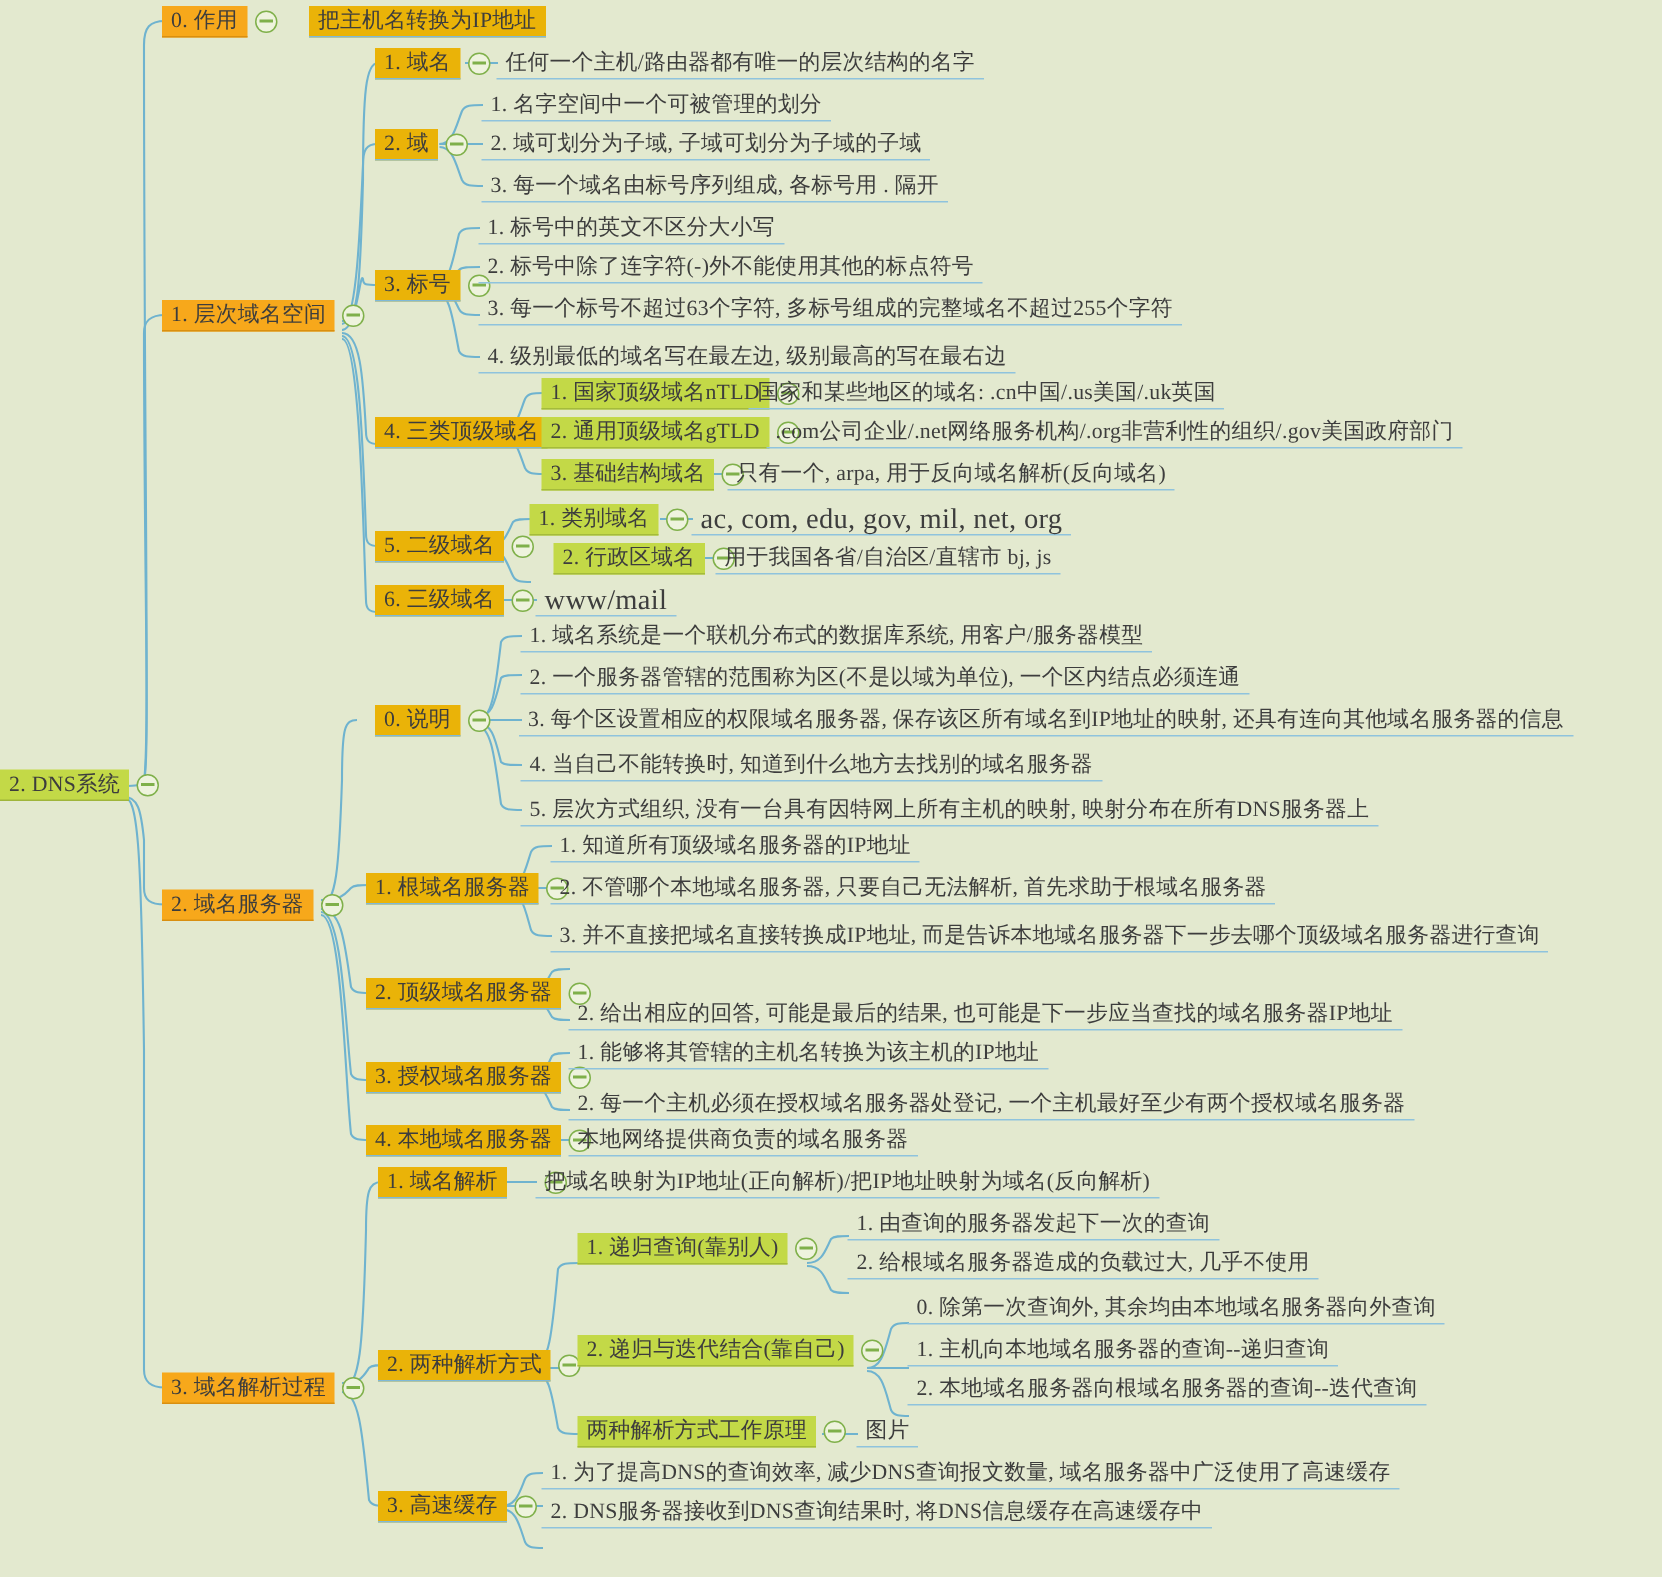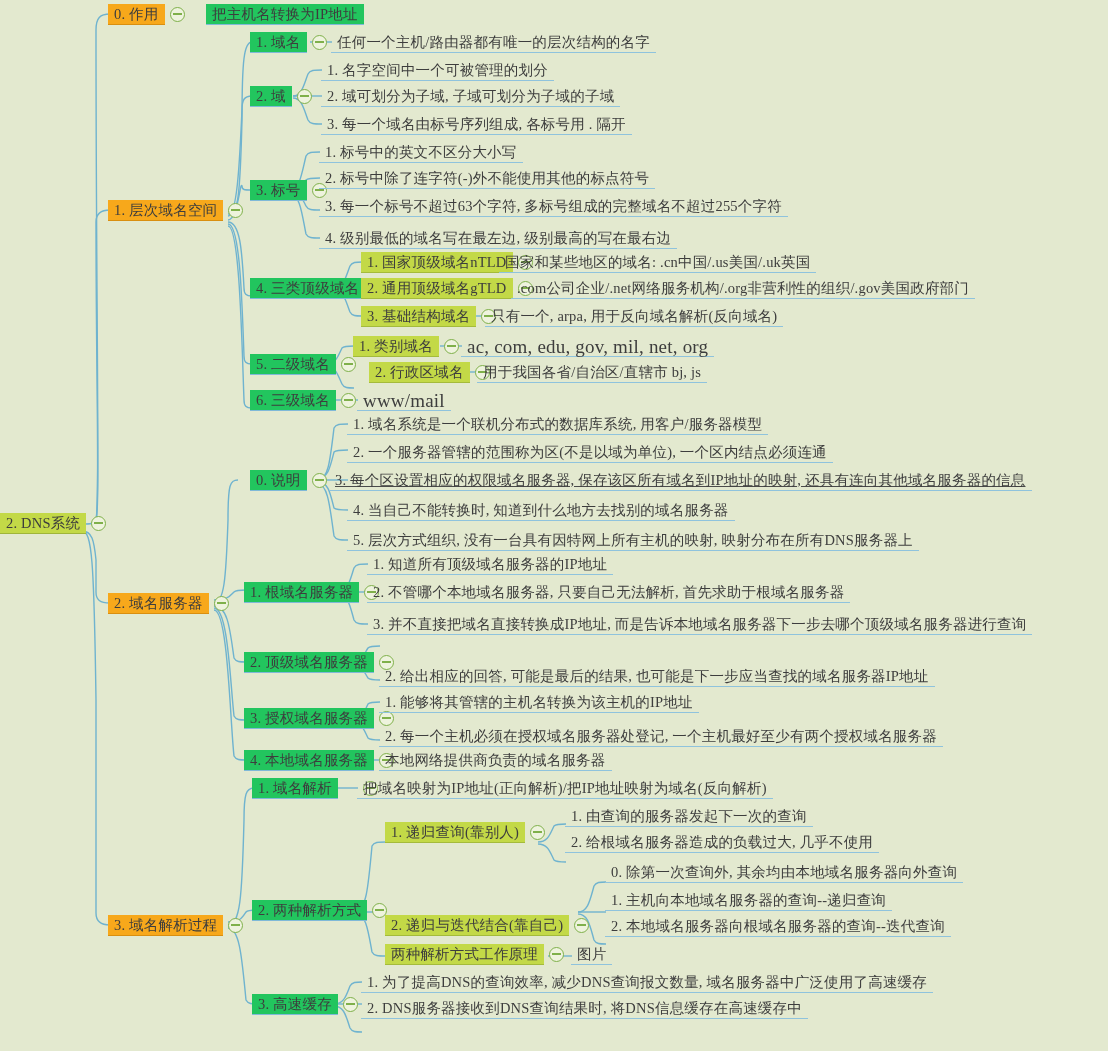--- a/index.html
+++ b/index.html
@@ -27,21 +27,21 @@
     height:21px;
     line-height:21px;
     font-size:14.5px;
     letter-spacing:0.2px;
     color:#3d3d3d;
     border-bottom:1px solid #8fc3dd;
     box-sizing:border-box;
   }
   .lab-root{background:#c3d947;border-bottom:1px solid #9fb53a;}
   .lab-orange{background:#f7a81b;border-bottom:1px solid #d98f10;}
-  .lab-blue{background:#22c55e;border-bottom:1px solid #7fb9d8;}
+  .lab-blue{background:#eab308;border-bottom:1px solid #7fb9d8;}
   .lab-green{background:#c3d947;border-bottom:1px solid #a4bb3b;}
   .lab-plain{background:transparent;border-bottom:1px solid #8fc3dd;}
   .lab-small{font-size:19px;}
   .toggle{
     width:15px;height:15px;
     border-radius:50%;
     border:1.5px solid #7fb04a;
     background:#eef3dd;
     margin:0 5px;
     position:relative;
@@ -271,21 +271,21 @@
 <div class="node" style="left:250px;top:469px;">
   <span class="label lab-blue">0. 说明</span>
   <span class="toggle"></span>
 </div>
 <div class="node" style="left:347px;top:413px;">
   <span class="label lab-plain">1. 域名系统是一个联机分布式的数据库系统, 用客户/服务器模型</span>
 </div>
 <div class="node" style="left:347px;top:441px;">
   <span class="label lab-plain">2. 一个服务器管辖的范围称为区(不是以域为单位), 一个区内结点必须连通</span>
 </div>
-<div class="node" style="left:329px;top:469px;text-decoration:underline;">
+<div class="node" style="left:346px;top:469px;">
   <span class="label lab-plain">3. 每个区设置相应的权限域名服务器, 保存该区所有域名到IP地址的映射, 还具有连向其他域名服务器的信息</span>
 </div>
 <div class="node" style="left:347px;top:499px;">
   <span class="label lab-plain">4. 当自己不能转换时, 知道到什么地方去找别的域名服务器</span>
 </div>
 <div class="node" style="left:347px;top:529px;">
   <span class="label lab-plain">5. 层次方式组织, 没有一台具有因特网上所有主机的映射, 映射分布在所有DNS服务器上</span>
 </div>
 
 <div class="node" style="left:244px;top:581px;">
@@ -351,21 +351,21 @@
   <span class="label lab-green">1. 递归查询(靠别人)</span>
   <span class="toggle"></span>
 </div>
 <div class="node" style="left:565px;top:805px;">
   <span class="label lab-plain">1. 由查询的服务器发起下一次的查询</span>
 </div>
 <div class="node" style="left:565px;top:831px;">
   <span class="label lab-plain">2. 给根域名服务器造成的负载过大, 几乎不使用</span>
 </div>
 
-<div class="node" style="left:385px;top:914px;justify-content:space-between;">
+<div class="node" style="left:385px;top:889px;justify-content:space-between;">
   <span class="label lab-green">2. 递归与迭代结合(靠自己)</span>
   <span class="toggle"></span>
 </div>
 <div class="node" style="left:605px;top:861px;">
   <span class="label lab-plain">0. 除第一次查询外, 其余均由本地域名服务器向外查询</span>
 </div>
 <div class="node" style="left:605px;top:889px;">
   <span class="label lab-plain">1. 主机向本地域名服务器的查询--递归查询</span>
 </div>
 <div class="node" style="left:605px;top:915px;">

